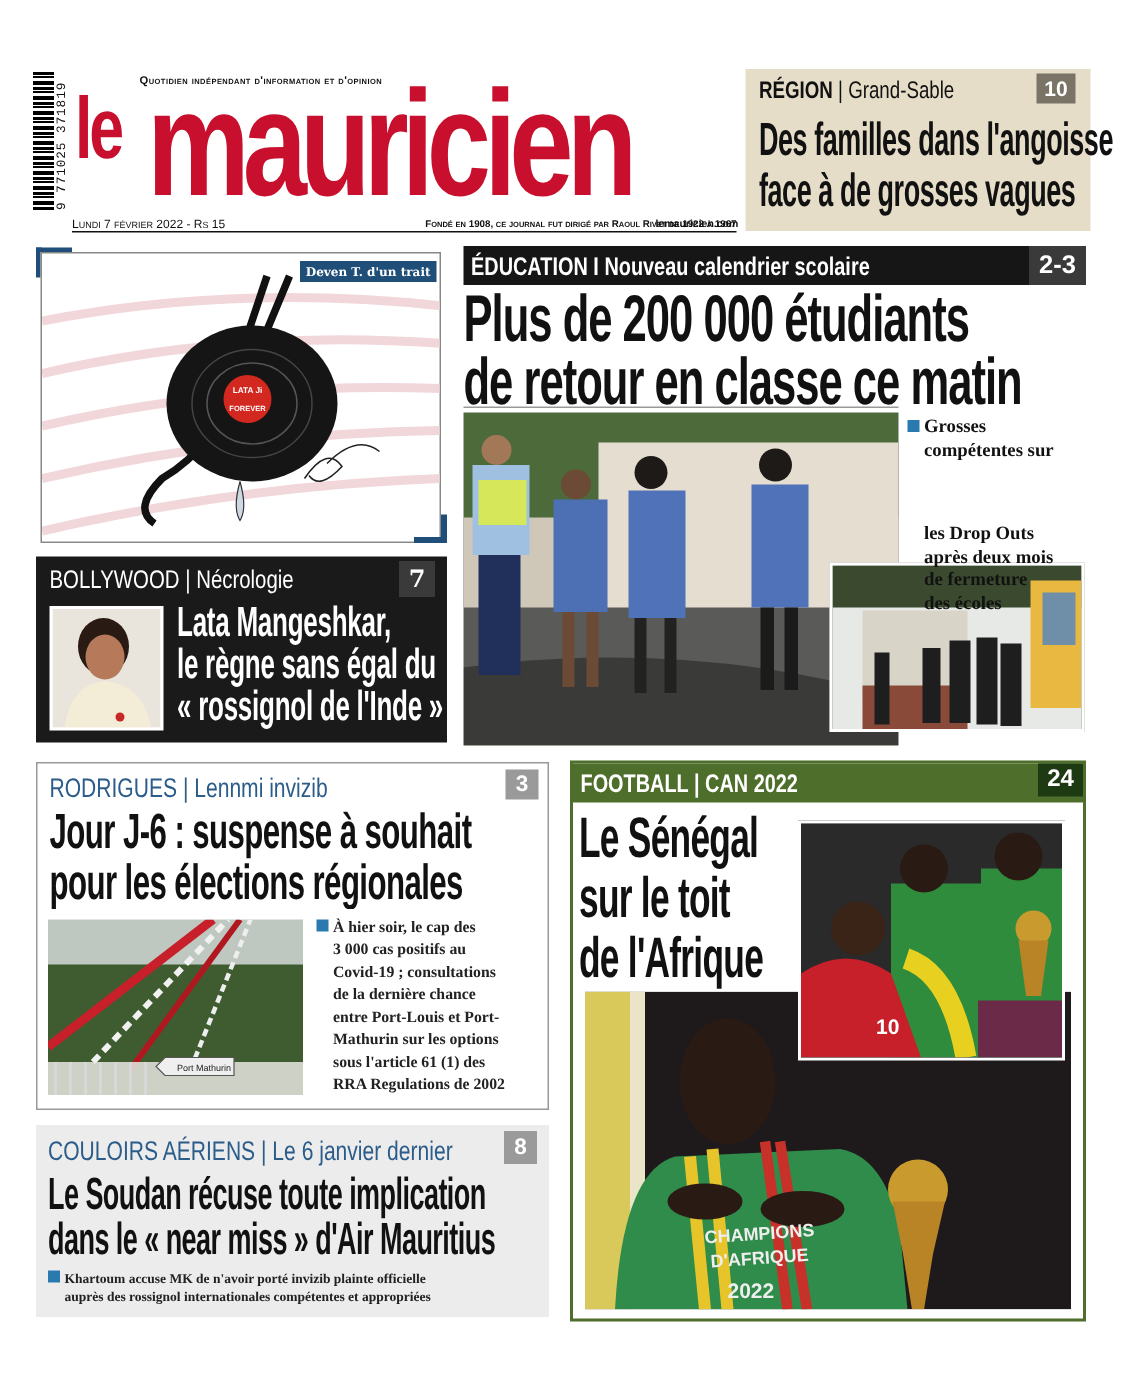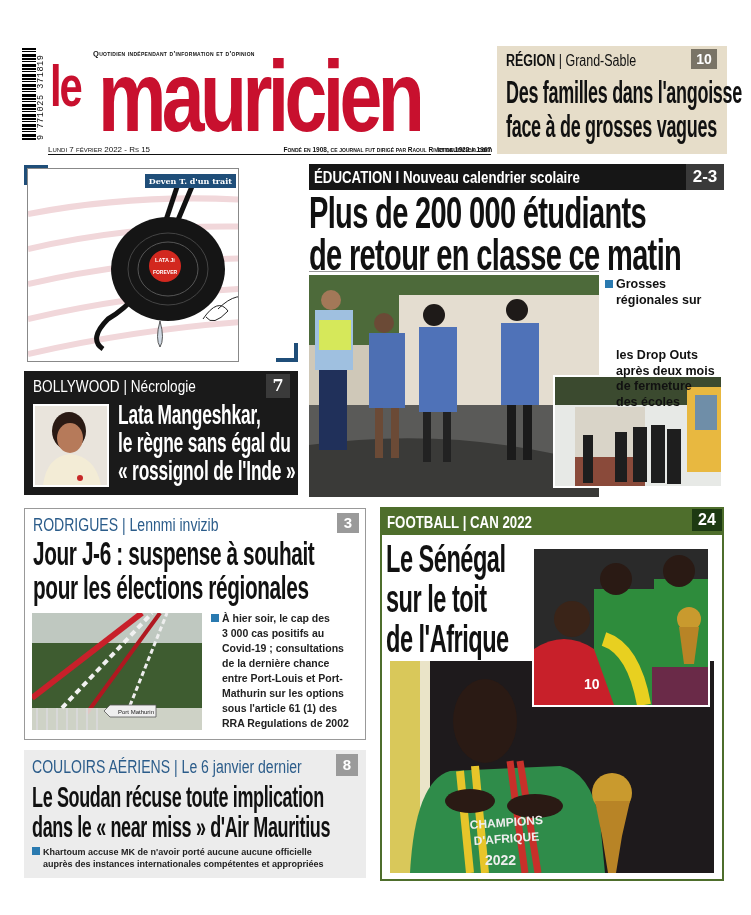--- a/index.html
+++ b/index.html
@@ -1,20 +1,20 @@
 <!DOCTYPE html>
 <html><head>
 <meta charset="utf-8">
 <style>
   * { box-sizing: border-box; margin: 0; padding: 0; }
   html, body { width: 751px; height: 915px; background: #ffffff; overflow: hidden; }
   body { position: relative; font-family: "Liberation Sans", sans-serif; color: #111; }
   .abs { position: absolute; }
   .cond { font-family: "Liberation Sans", sans-serif; font-weight: bold; transform-origin: left top; white-space: nowrap; }
-  .serif-b { font-family: Liberation Sans, sans-serif; font-weight: bold; }
+  .serif-b { font-family: Liberation Serif, serif; font-weight: bold; }
 
   
   #barcode { left: 22px; top: 48px; width: 26px; height: 92px; }
   #barcode .bars { position: absolute; left: 0; top: 0; width: 14px; height: 92px;
     background: repeating-linear-gradient(180deg, #000 0 2px, #fff 2px 3px, #000 3px 4px, #fff 4px 6px, #000 6px 9px, #fff 9px 10px); }
   #barcode .digits { position: absolute; left: 14px; top: 92px; transform: rotate(-90deg); transform-origin: left top;
     font-size: 8.5px; font-family: "Liberation Mono", monospace; letter-spacing: 0.6px; width: 92px; }
   #tagline { left: 93px; top: 49px; font-size: 7.5px; font-weight: bold; letter-spacing: 0.3px; font-variant: small-caps; text-transform: none; }
   #logo { left: 50px; top: 48px; height: 92px; display: flex; align-items: flex-start; color: #c8102e; }
   #logo .le { font-size: 58px; font-weight: bold; letter-spacing: -3px; transform: scaleX(0.72); transform-origin: left top; margin-top: 4px; width: 48px; }
@@ -23,21 +23,21 @@
   #dateline .date { font-variant: small-caps; font-size: 8px; }
   #dateline .found { font-variant: small-caps; font-weight: bold; font-size: 6.5px; }
   #website { left: 437px; top: 146px; font-size: 7px; font-weight: bold; }
 
   
   #region { left: 497px; top: 46px; width: 230px; height: 108px; background: #e6ddc9; }
   .kicker { font-family: "Liberation Sans", sans-serif; white-space: nowrap; transform-origin: left top; }
   .pageno { position: absolute; color: #fff; font-weight: bold; text-align: center; }
 
   
-  #cartoon { left: 27px; top: 168px; width: 212px; height: 194px; border: 1px solid #888; background: #fff; overflow: hidden; }
+  #cartoon { left: 27px; top: 168px; width: 267px; height: 194px; border: 1px solid #888; background: #fff; overflow: hidden; }
   .corner { position: absolute; background: #1f4e79; }
   #cartoon-credit { position: absolute; right: 2px; top: 5px; background: #1f4e79; color: #fff; font-size: 8px; font-weight: bold; padding: 2px 4px; font-family: "DejaVu Serif", serif; }
 
   
   #bolly { left: 24px; top: 371px; width: 274px; height: 124px; background: #1a1a1a; color: #fff; }
 
   
   #edu-bar { left: 309px; top: 164px; width: 415px; height: 26px; background: #161616; color: #fff; }
   #edu-photo { left: 309px; top: 275px; width: 290px; height: 222px; overflow: hidden; background: #6f7a6c; }
   #edu-photo2 { left: 553px; top: 375px; width: 170px; height: 113px; border: 2px solid #fff; overflow: hidden; background: #8a8f86; }
@@ -194,21 +194,21 @@
       <rect x="60" y="55" width="12" height="50"></rect>
       <rect x="78" y="50" width="14" height="55"></rect>
       <rect x="96" y="48" width="14" height="58"></rect>
       <rect x="112" y="52" width="14" height="55"></rect>
       <rect x="28" y="58" width="10" height="48"></rect>
     </g>
   </svg>
 </div>
 <div class="abs serif-b" style="left:605px; top:277px; font-size:12.5px; line-height:15.5px; color:#111;">
   <div><span class="blue-sq"></span><span>Grosses</span></div>
-  <div style="padding-left:11px;">régionales sur</div>
+  <div style="padding-left:11px;">compétentes sur</div>
   <div style="padding-left:11px;margin-top:40px;">les Drop Outs</div>
   <div style="padding-left:11px;">après deux mois</div>
   <div style="padding-left:11px;">de fermeture</div>
   <div style="padding-left:11px;">des écoles</div>
 </div>
 
 <div class="abs" id="rod">
   <div class="abs kicker" style="left:8px; top:6px; font-size:18px; color:#2b5c8a; transform:scaleX(0.78);">
     <span>RODRIGUES</span>
     <span>|</span>
@@ -252,22 +252,22 @@
     <span>COULOIRS AÉRIENS</span>
     <span>|</span>
     <span>Le 6 janvier dernier</span>
   </div>
   <div class="pageno" style="right:8px; top:4px; width:22px; height:22px; background:#9a9a9a; font-size:15px; line-height:22px;">8</div>
   <div class="abs cond" style="left:8px; top:32px; font-size:30px; line-height:30px; transform:scaleX(0.6); letter-spacing:-0.6px;">
     <div>Le Soudan récuse toute implication</div>
     <div>dans le « near miss » d'Air Mauritius</div>
   </div>
   <div class="abs serif-b" style="left:8px; top:97px; font-size:9px; line-height:11.5px; color:#222; white-space:nowrap;">
-    <div><span class="blue-sq"></span><span>Khartoum accuse MK de n'avoir porté aucune aucune officielle</span></div>
-    <div style="padding-left:11px;">auprès des instances internationales compétentes et appropriées</div>
+    <div><span class="blue-sq"></span><span>Khartoum accuse MK de n'avoir porté invizib plainte officielle</span></div>
+    <div style="padding-left:11px;">auprès des rossignol internationales compétentes et appropriées</div>
   </div>
 </div>
 
 <div class="abs" id="foot">
   <div class="abs" style="left:0; top:0; width:340px; height:26px; background:#4e6e2c;">
     <div class="abs kicker" style="left:5px; top:4px; font-size:17px; font-weight:bold; color:#fff; transform:scaleX(0.78);">
       <span>FOOTBALL</span>
       <span>|</span>
       <span>CAN 2022</span>
     </div>

